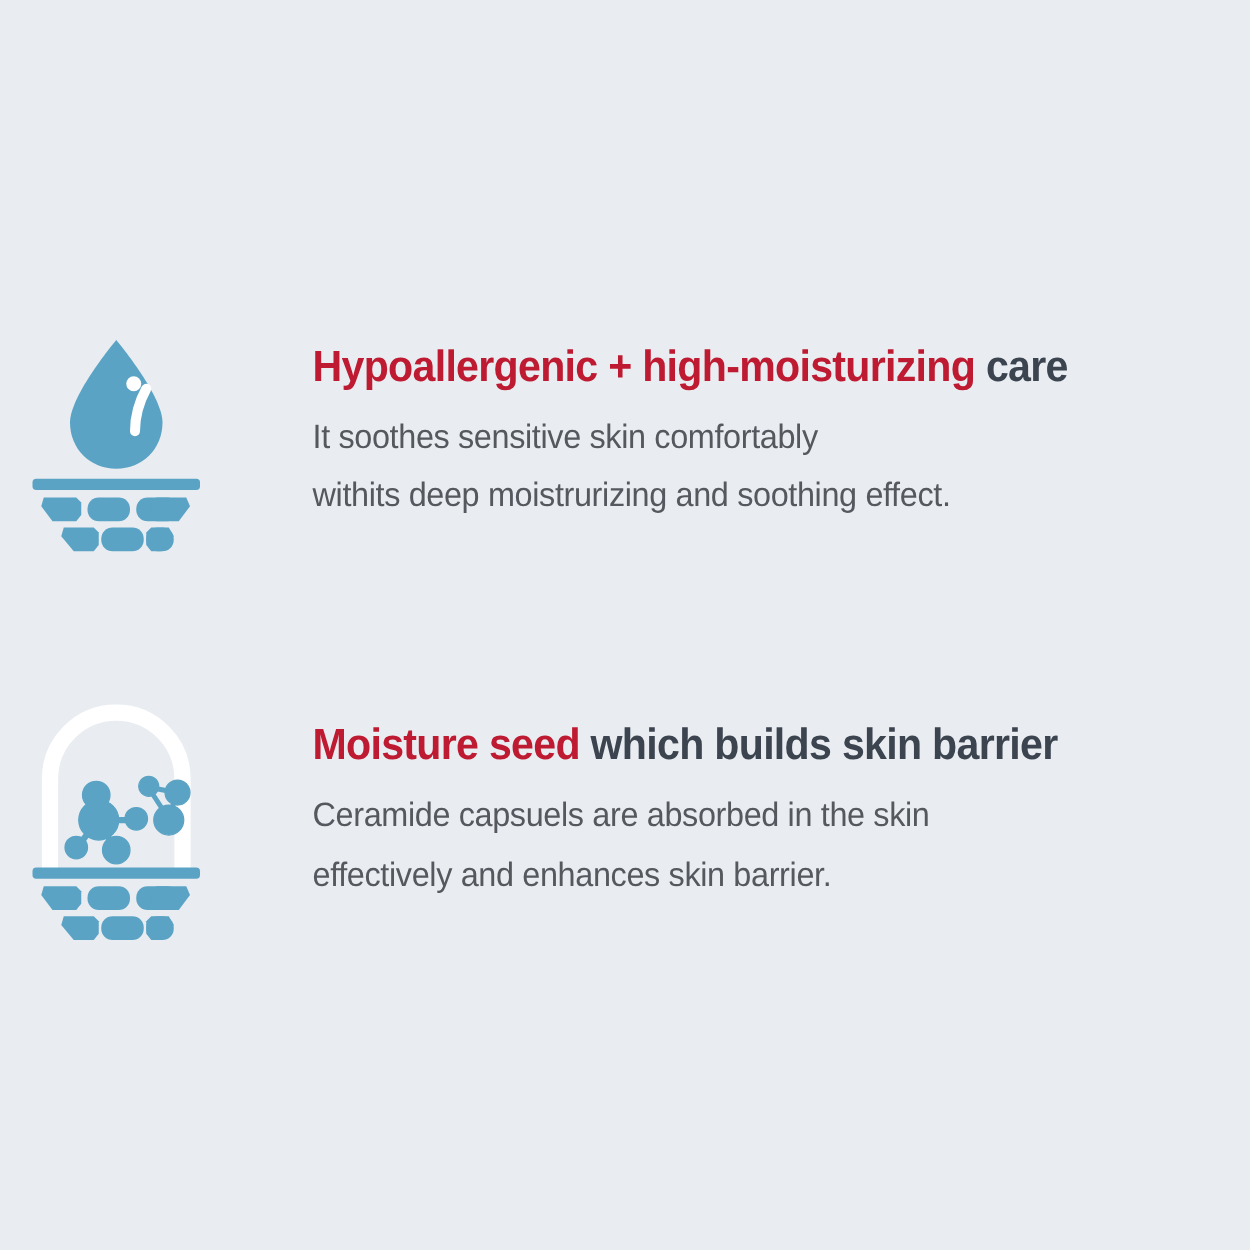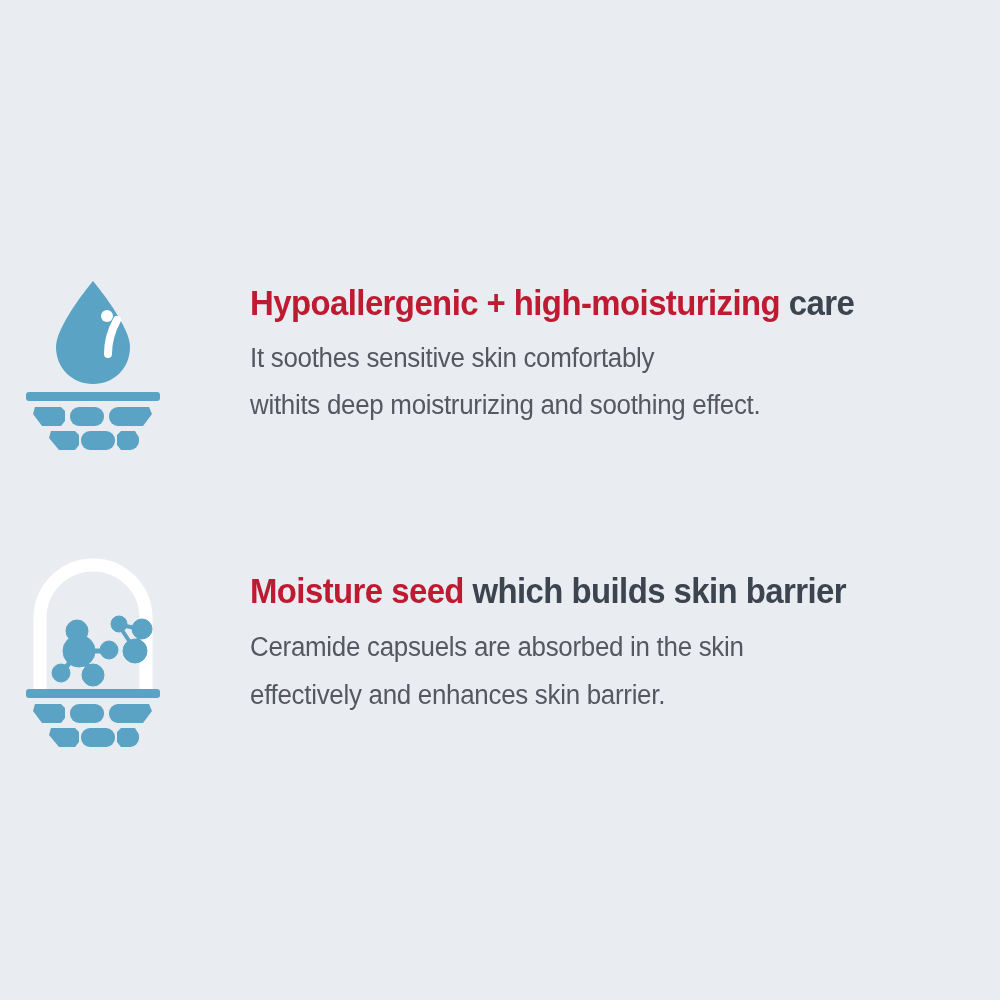--- a/index.html
+++ b/index.html
@@ -10,33 +10,32 @@
     width: 1000px;
     height: 1000px;
     background: #e9edf1;
     font-family: "Liberation Sans", "DejaVu Sans", sans-serif;
     overflow: hidden;
     position: relative;
   }
   .page {
     position: absolute;
     inset: 0;
-    margin-top: 9px;
   }
 
   
   .feature {
     position: absolute;
     left: 0;
     width: 1000px;
     display: flex;
     align-items: flex-start;
   }
   #feature-0 { top: 248px; }
-  #feature-1 { top: 540px; }
+  #feature-1 { top: 554px; }
 
   .icon-wrap {
     width: 250px;
     flex: 0 0 250px;
     display: flex;
     justify-content: center;
     align-items: flex-start;
     padding-top: 4px;
   }
   .icon-wrap svg { display: block; }

